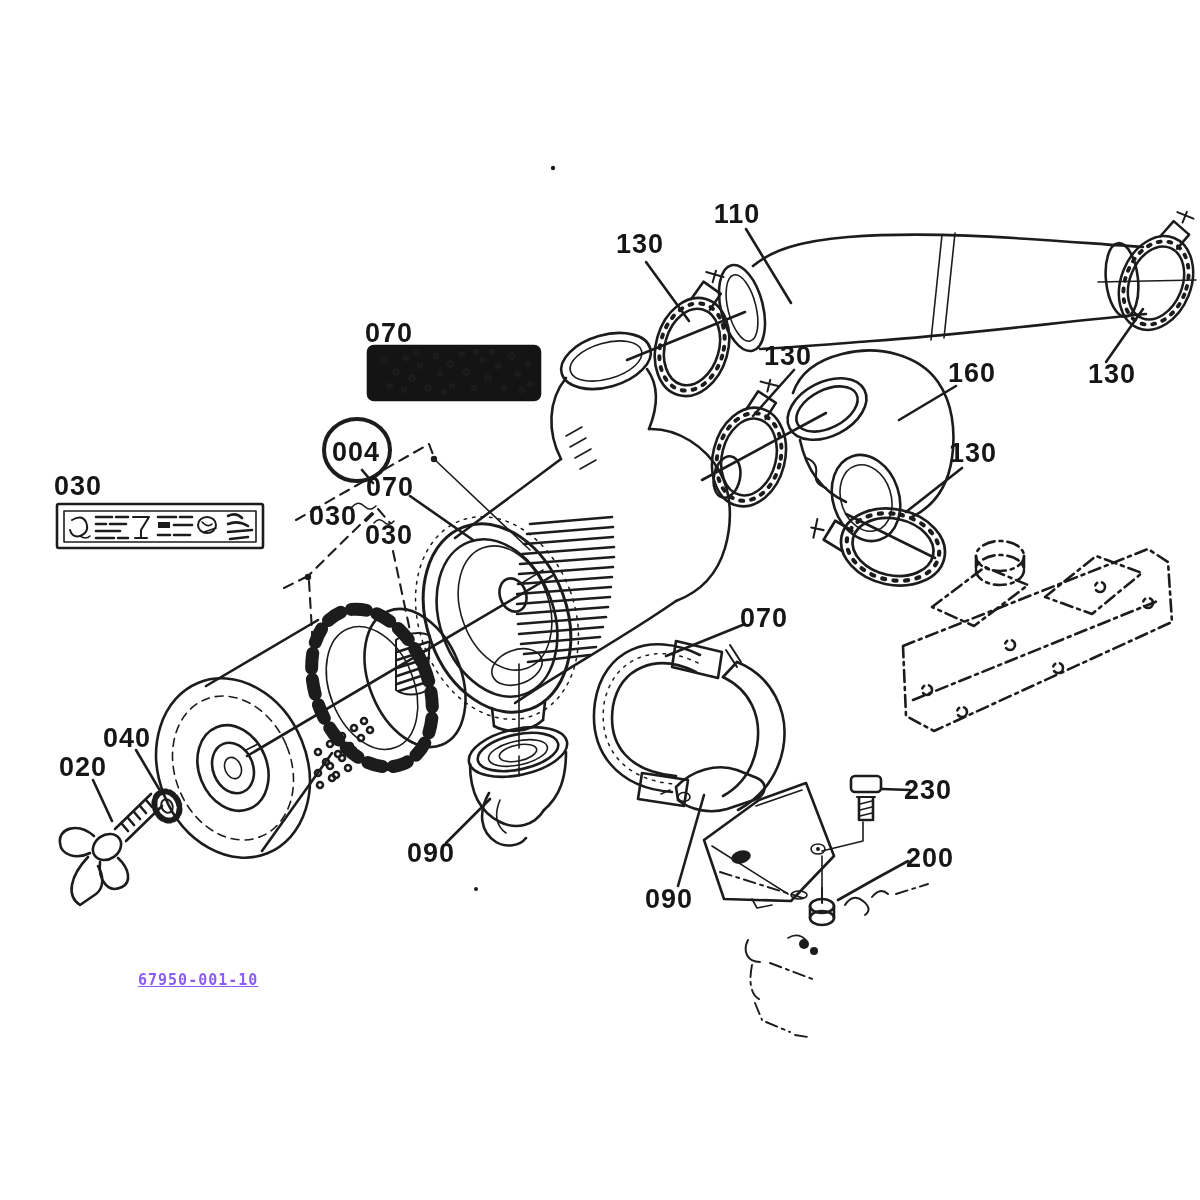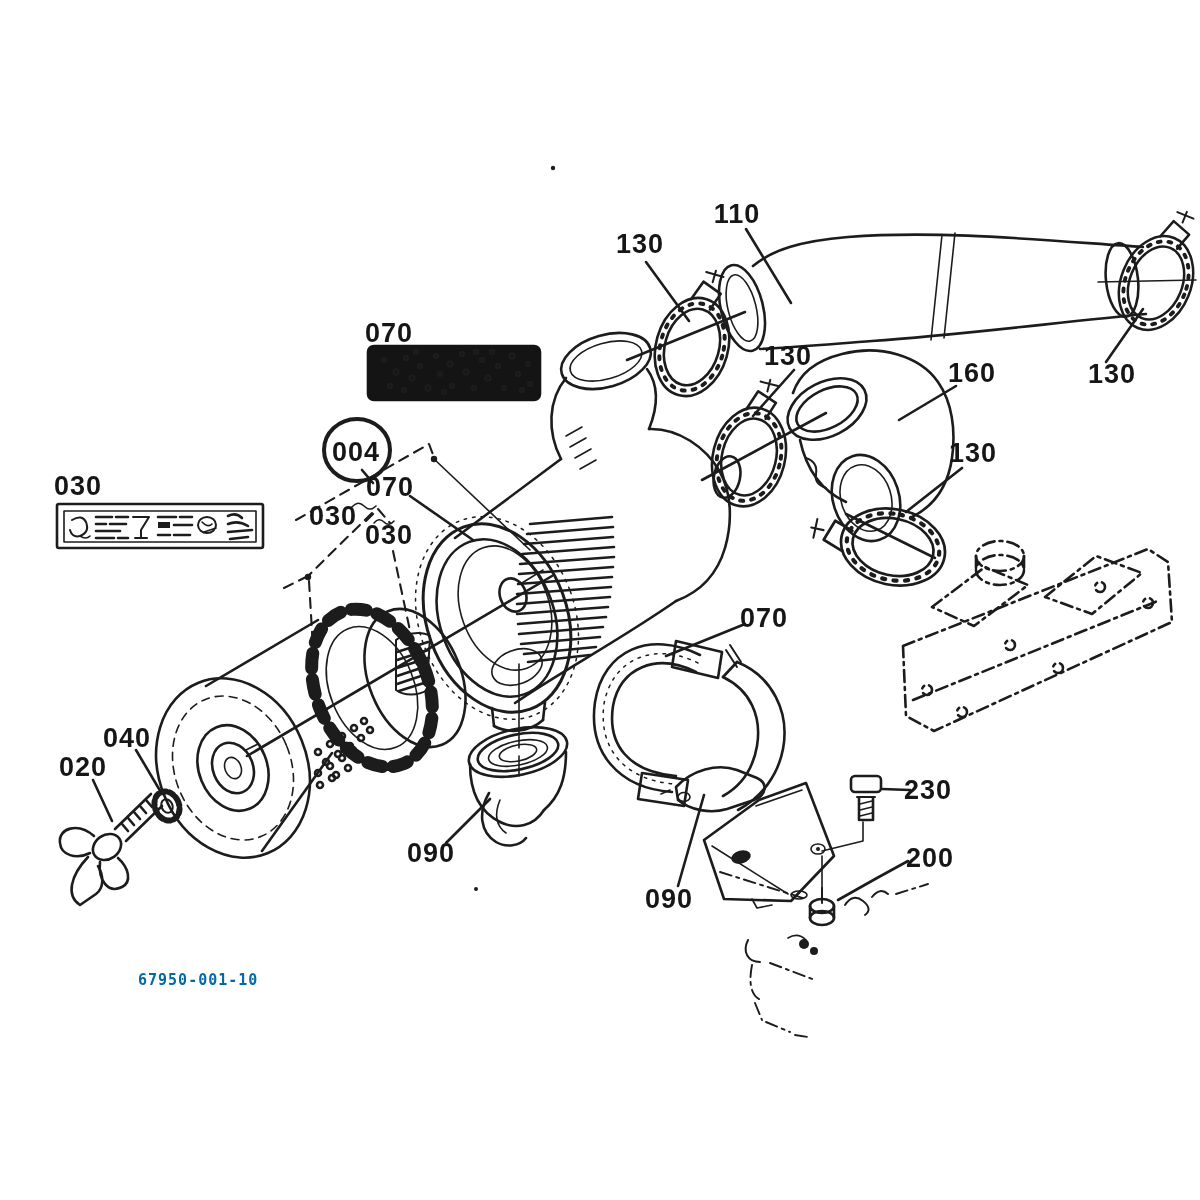--- a/index.html
+++ b/index.html
@@ -18,21 +18,21 @@
   svg .washer{stroke-width:6; stroke-dasharray:4.5 3.5}
   svg .cstip{stroke-width:4; stroke-dasharray:3 8}
   svg .blk{fill:#141414; stroke:#141414}
   svg .blob{fill:#1c1c1c; stroke:none}
   svg .wdot{fill:#ffffff; stroke:none}
   svg .dot{fill:#1c1c1c; stroke:none}
   .callout{position:absolute; transform:translate(-50%,-50%);
            font:700 27px "Liberation Sans",sans-serif; color:#161616;
            letter-spacing:1px; white-space:nowrap;}
   .partnum{position:absolute; font:700 15px "DejaVu Sans Mono",monospace;
-           color:#0369a1; letter-spacing:1px;}
+           color:#8b5cf6; letter-spacing:1px;text-decoration:underline;}
 </style>
 </head>
 <body>
 
 <div id="stage">
 
 <svg width="1200" height="1200" viewBox="0 0 1200 1200">
 
   <defs>
     <g id="clamp">

